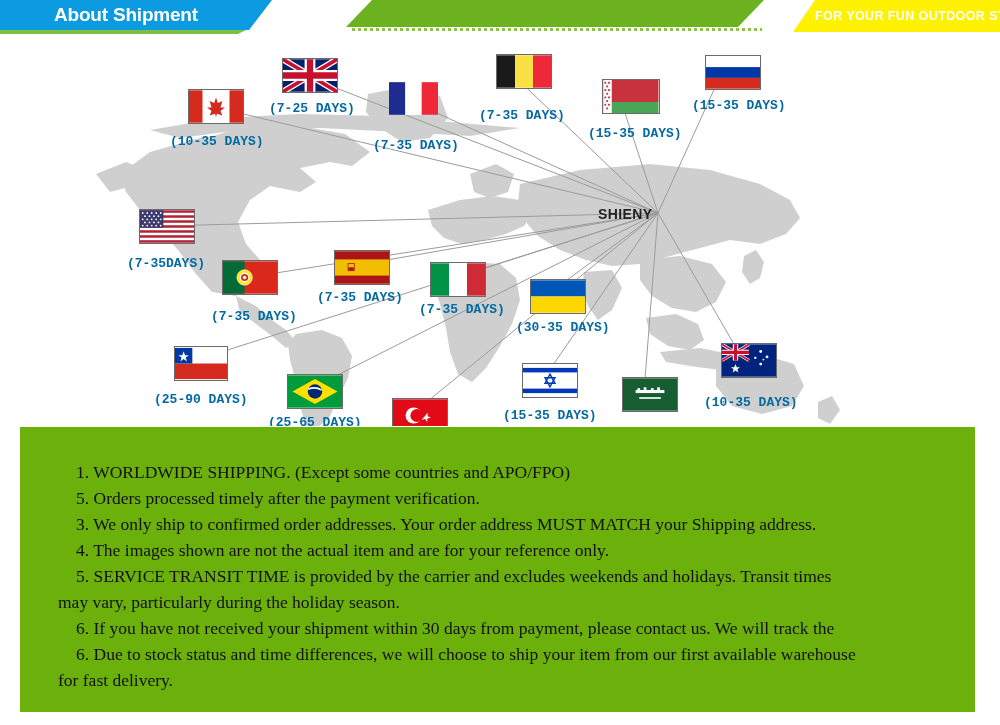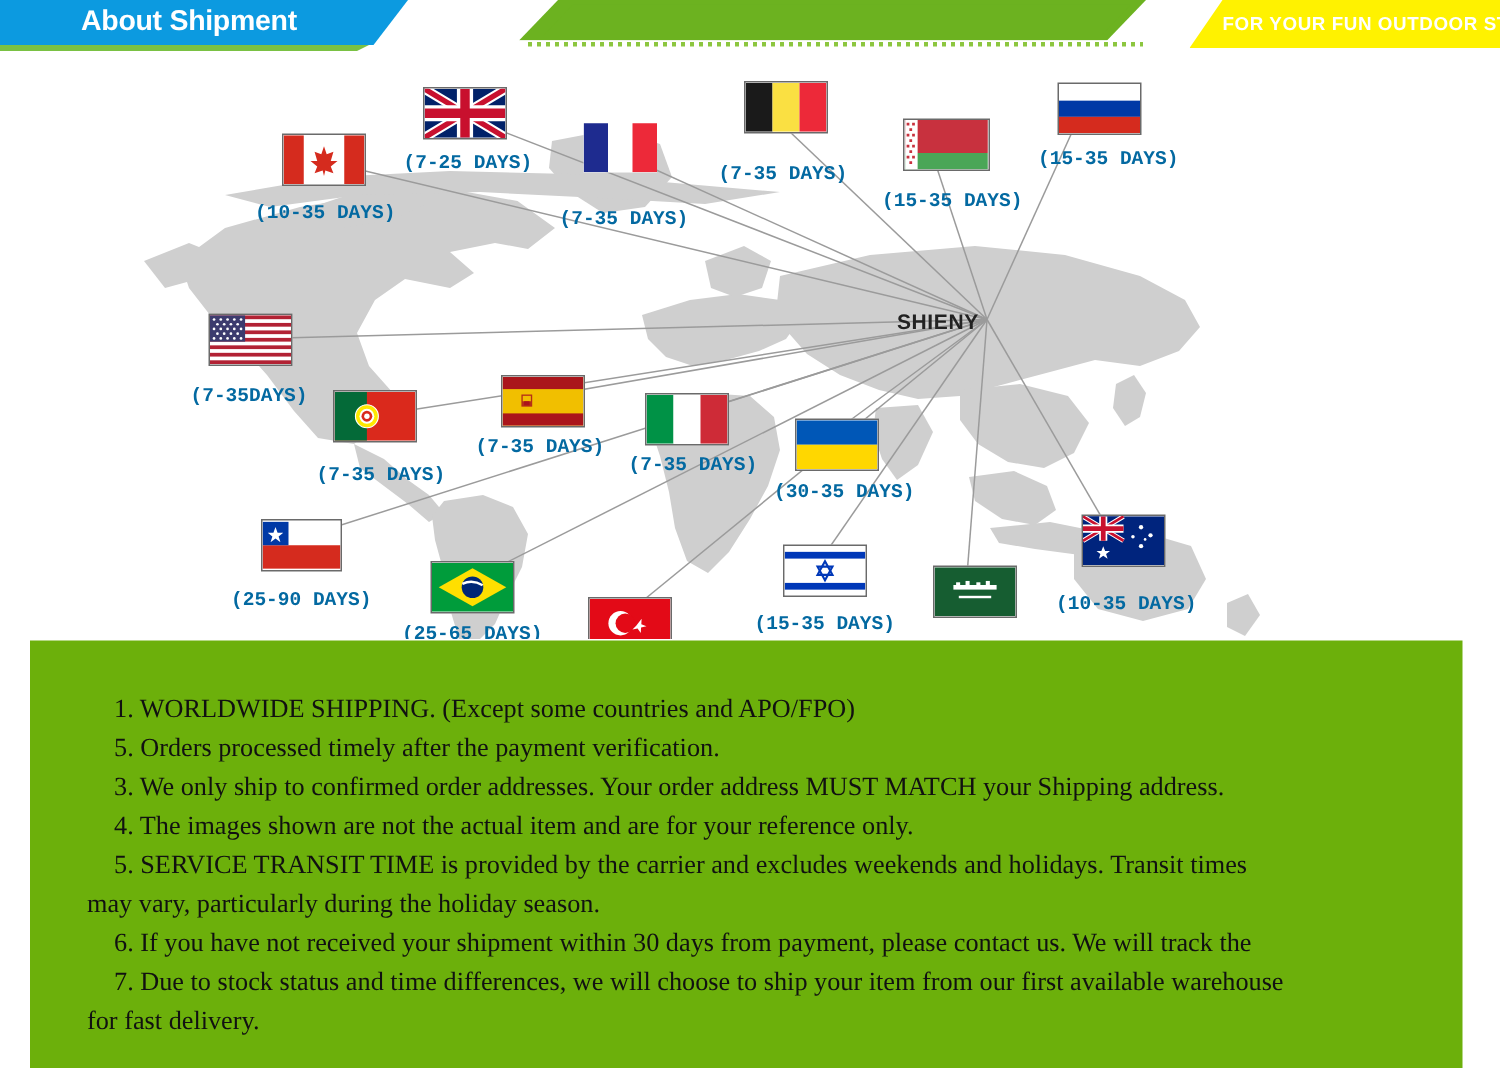--- a/index.html
+++ b/index.html
@@ -479,16 +479,16 @@
 
 <div id="terms-box">
   <div id="terms-inner">
     <p class="term-line">1. WORLDWIDE SHIPPING. (Except some countries and APO/FPO)</p>
     <p class="term-line">5. Orders processed timely after the payment verification.</p>
     <p class="term-line">3. We only ship to confirmed order addresses. Your order address MUST MATCH your Shipping address.</p>
     <p class="term-line">4. The images shown are not the actual item and are for your reference only.</p>
     <p class="term-line">5. SERVICE TRANSIT TIME is provided by the carrier and excludes weekends and holidays. Transit times</p>
     <p class="term-line cont">may vary, particularly during the holiday season.</p>
     <p class="term-line">6. If you have not received your shipment within 30 days from payment, please contact us. We will track the</p>
-    <p class="term-line">7. Due to stock status and time differences, we will choose to ship your item from our first available warehouse</p>
+    <p class="term-line">6. Due to stock status and time differences, we will choose to ship your item from our first available warehouse</p>
     <p class="term-line cont">for fast delivery.</p>
   </div>
 </div>
 
 </body></html>

